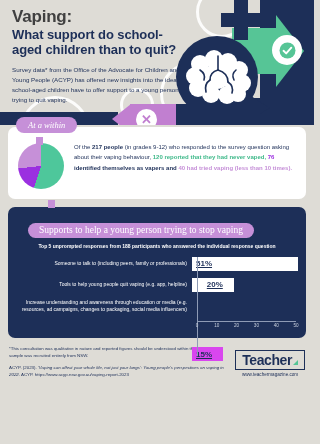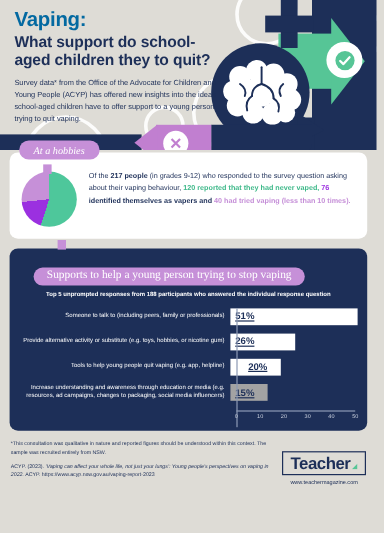--- a/index.html
+++ b/index.html
@@ -34,21 +34,21 @@
   .plus-v { position:absolute; left:234px; top:0px; width:14px; height:40px; background:#1d2f58; }
   .plus-h { position:absolute; left:221px; top:13px; width:40px; height:14px; background:#1d2f58; }
 
   .head { position:absolute; left:176px; top:36px; width:92px; height:100px; }
   .head-shape { position:absolute; left:0; top:0; width:82px; height:82px; border-radius:50%; background:#1d2f58; }
   .head-neck { position:absolute; left:30px; top:62px; width:56px; height:46px; background:#1d2f58; border-radius:0 0 10px 0; }
   .head-nose { position:absolute; left:72px; top:58px; width:22px; height:26px; background:#1d2f58;
                clip-path:polygon(0 0, 100% 55%, 0 100%); }
 
   .hero-text { position:absolute; left:12px; top:8px; width:172px; }
-  .title-main { font-size:17px; font-weight:bold; color:#0369a1; line-height:1.08; letter-spacing:-.2px; }
+  .title-main { font-size:17px; font-weight:bold; color:#404040; line-height:1.08; letter-spacing:-.2px; }
   .title-sub { font-size:13px; font-weight:bold; color:#1d2f58; line-height:1.14; margin-top:2px; letter-spacing:-.1px; }
   .hero-body { font-size:6.2px; color:#1d2f58; line-height:1.62; margin-top:7px; }
 
   
   .x-arrow-body { position:absolute; left:130px; top:104px; width:46px; height:30px; background:#c17fd0; }
   .x-arrow-tip {
     position:absolute; left:112px; top:104px; width:0; height:0;
     border-top:15px solid transparent; border-bottom:15px solid transparent;
     border-right:19px solid #c17fd0;
   }
@@ -97,21 +97,21 @@
   .row-label { width:174px; text-align:right; font-size:5px; color:#ffffff; line-height:1.5; padding-right:5px; }
   .bar-area { position:relative; flex:1; height:14px; }
   .bar { position:absolute; left:0; top:0; height:14px; background:#ffffff; display:flex; align-items:center; }
   .bar-val { font-size:8px; font-weight:bold; color:#1d2f58; padding-left:4px;text-decoration:underline; }
   .axis-line { position:absolute; left:179px; top:0; width:1px; background:#8e9bb5; }
 
   .axis { display:flex; margin-left:179px; position:relative; height:9px; border-top:1px solid #8e9bb5; padding-top:1px; }
   .tick { position:absolute; font-size:4.6px; color:#c9d0de; transform:translateX(-50%); }
 
   
-  .footer { display:flex; justify-content:space-between; align-items:flex-end; padding:7px 9px 0 9px; gap:8px; }
+  .footer { display:flex; justify-content:space-between; align-items:center; padding:7px 9px 0 9px; gap:8px; }
   .foot-left { font-size:4.4px; color:#1d2f58; line-height:1.72; flex:1; }
   .foot-left p { margin-bottom:4px; }
   .it { font-style:italic; }
   .logo-box { flex:none; text-align:center; }
   .logo-mark { border:1px solid #1d2f58; padding:2px 6px 2px 6px; display:flex; align-items:baseline; justify-content:center; gap:1px; }
   .logo-word { font-size:14px; font-weight:bold; color:#1d2f58; letter-spacing:-.4px; line-height:1; }
   .logo-leaf { width:5px; height:5px; background:#56c596; clip-path:polygon(0 100%, 100% 0, 100% 100%); }
   .logo-url { font-size:4.6px; color:#1d2f58; margin-top:2.5px; }
 </style>
 </head>
@@ -168,33 +168,33 @@
 
     <div class="check-circle">
       <svg width="17" height="17" viewBox="0 0 17 17">
         <circle cx="8.5" cy="8.5" r="8" fill="#56c596"></circle>
         <path d="M4.5 8.8 L7.2 11.4 L12.3 5.7" stroke="#ffffff" stroke-width="1.9" fill="none" stroke-linecap="round" stroke-linejoin="round"></path>
       </svg>
     </div>
 
     <div class="hero-text">
       <div class="title-main">Vaping:</div>
-      <div class="title-sub">What support do school-aged children they to quit?</div>
+      <div class="title-sub">What support do school-aged children than to quit?</div>
       <div class="hero-body">Survey data* from the Office of the Advocate for Children and Young People (ACYP) has offered new insights into the ideas school-aged children have to offer support to a young person trying to quit vaping.</div>
     </div>
 
     <div class="navy-strip"></div>
     <div class="navy-strip2"></div>
     <div class="x-arrow-body"></div>
     <div class="x-arrow-tip"></div>
     <div class="x-circle">✕</div>
   </div>
 
   <div class="glance-wrap">
-    <div class="glance-pill">At a hobbies</div>
+    <div class="glance-pill">At a within</div>
     <div class="pill-stem"></div>
     <div class="glance-card">
       <div class="pie"></div>
       <div class="glance-text">
         <span>Of the </span><span class="b">217 people</span><span> (in grades 9-12) who responded to the survey question asking about their vaping behaviour, </span><span class="t-green">120</span><span class="t-green"> reported that they had never vaped, </span><span class="t-purple">76</span><span class="b"> identified themselves as vapers and </span><span class="t-lilac">40</span><span class="t-lilac"> had tried vaping (less than 10 times).</span>
       </div>
     </div>
   </div>
 
   <div class="chart-panel">
@@ -204,39 +204,31 @@
     <div class="rows" id="bar-rows">
         <div class="row">
           <div class="row-label">Someone to talk to (including peers, family or professionals)</div>
           <div class="bar-area">
             <div class="bar" style="width: 102%; background: rgb(255, 255, 255);">
               <span class="bar-val">51%</span>
             </div>
           </div>
         </div>
         <div class="row">
-          <div class="row-label">Provide alternative activity or substitute (e.g. toys, hobbies, or nicotine gum)</div>
-          <div class="bar-area">
-            <div class="bar" style="width: 52%; background: rgb(255, 255, 255);">
-              <span class="bar-val">26%</span>
-            </div>
-          </div>
-        </div>
-        <div class="row">
           <div class="row-label">Tools to help young people quit vaping (e.g. app, helpline)</div>
           <div class="bar-area">
             <div class="bar" style="width: 40%; background: rgb(255, 255, 255); justify-content: center;">
               <span class="bar-val">20%</span>
             </div>
           </div>
         </div>
         <div class="row">
           <div class="row-label">Increase understanding and awareness through education or media (e.g. resources, ad campaigns, changes to packaging, social media influencers)</div>
           <div class="bar-area">
-            <div class="bar" style="width: 30%; background: #a3a3a3;">
+            <div class="bar" style="width: 30%; background: #d946ef; margin-top: 48px;">
               <span class="bar-val">15%</span>
             </div>
           </div>
         </div>
         <div class="axis-line" style="height: 99px;"></div>
       </div>
     <div class="axis" id="axis">
         <span class="tick" style="left: 0%;">0</span>
         <span class="tick" style="left: 20%;">10</span>
         <span class="tick" style="left: 40%;">20</span>

